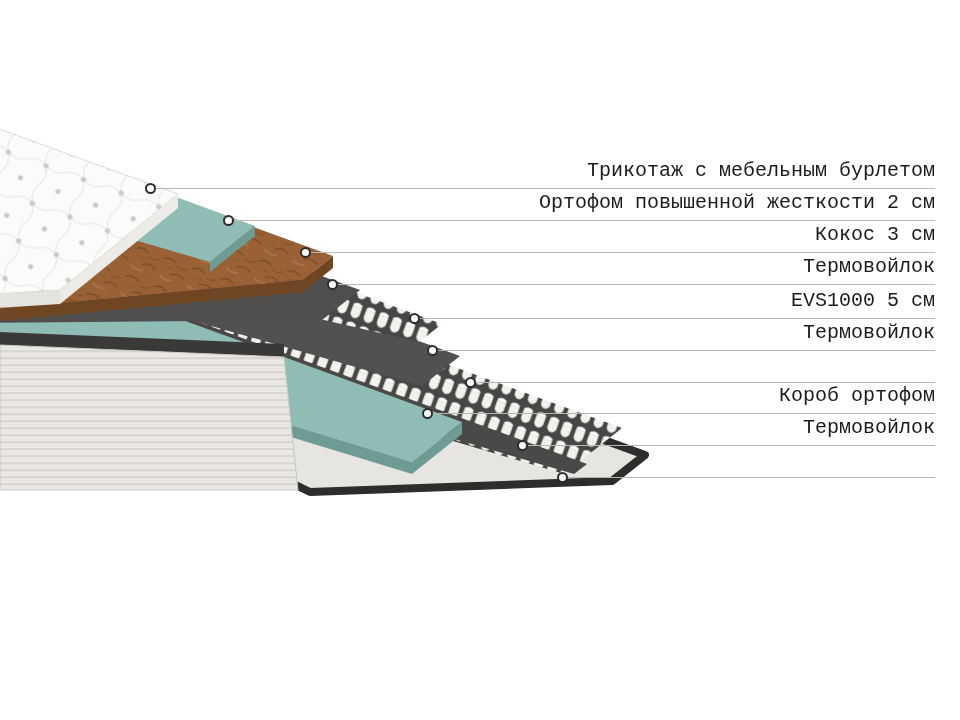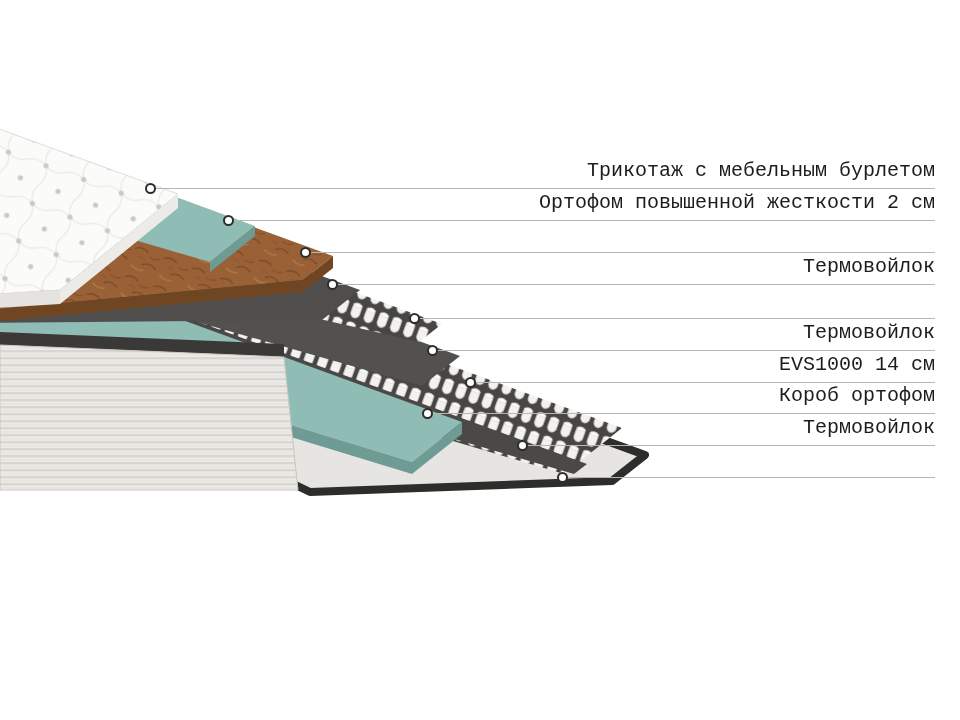--- a/index.html
+++ b/index.html
@@ -119,31 +119,32 @@
   </svg>
 
   <div id="annotations">
       <div class="leader-line" style="left: 150px; top: 187.5px; width: 785px;"></div>
       <div class="layer-label" style="top: 157px;">Трикотаж с мебельным бурлетом</div>
       <div class="leader-dot" style="left: 144.5px; top: 182.5px;"></div>
       <div class="leader-line" style="left: 228px; top: 219.5px; width: 707px;"></div>
       <div class="layer-label" style="top: 189px;">Ортофом повышенной жесткости 2 см</div>
       <div class="leader-dot" style="left: 222.5px; top: 214.5px;"></div>
       <div class="leader-line" style="left: 305px; top: 251.5px; width: 630px;"></div>
+      <div class="layer-label" style="top: 221px;">Кокос 3 см</div>
       <div class="leader-dot" style="left: 299.5px; top: 246.5px;"></div>
       <div class="leader-line" style="left: 332px; top: 283.5px; width: 603px;"></div>
       <div class="layer-label" style="top: 253px;">Термовойлок</div>
       <div class="leader-dot" style="left: 326.5px; top: 278.5px;"></div>
       <div class="leader-line" style="left: 414px; top: 317.5px; width: 521px;"></div>
+      <div class="layer-label" style="top: 287px;">EVS1000 5 см</div>
       <div class="leader-dot" style="left: 408.5px; top: 312.5px;"></div>
       <div class="leader-line" style="left: 432px; top: 349.5px; width: 503px;"></div>
       <div class="layer-label" style="top: 319px;">Термовойлок</div>
       <div class="leader-dot" style="left: 426.5px; top: 344.5px;"></div>
       <div class="leader-line" style="left: 470px; top: 381.5px; width: 465px;"></div>
-      <div class="layer-label" style="top: 351px;">EVS1000 14 см</div>
       <div class="leader-dot" style="left: 464.5px; top: 376.5px;"></div>
       <div class="leader-line" style="left: 427px; top: 412.5px; width: 508px;"></div>
       <div class="layer-label" style="top: 382px;">Короб ортофом</div>
       <div class="leader-dot" style="left: 421.5px; top: 407.5px;"></div>
       <div class="leader-line" style="left: 522px; top: 444.5px; width: 413px;"></div>
       <div class="layer-label" style="top: 414px;">Термовойлок</div>
       <div class="leader-dot" style="left: 516.5px; top: 439.5px;"></div>
       <div class="leader-line" style="left: 562px; top: 476.5px; width: 373px;"></div>
       <div class="leader-dot" style="left: 556.5px; top: 471.5px;"></div>
     </div>

